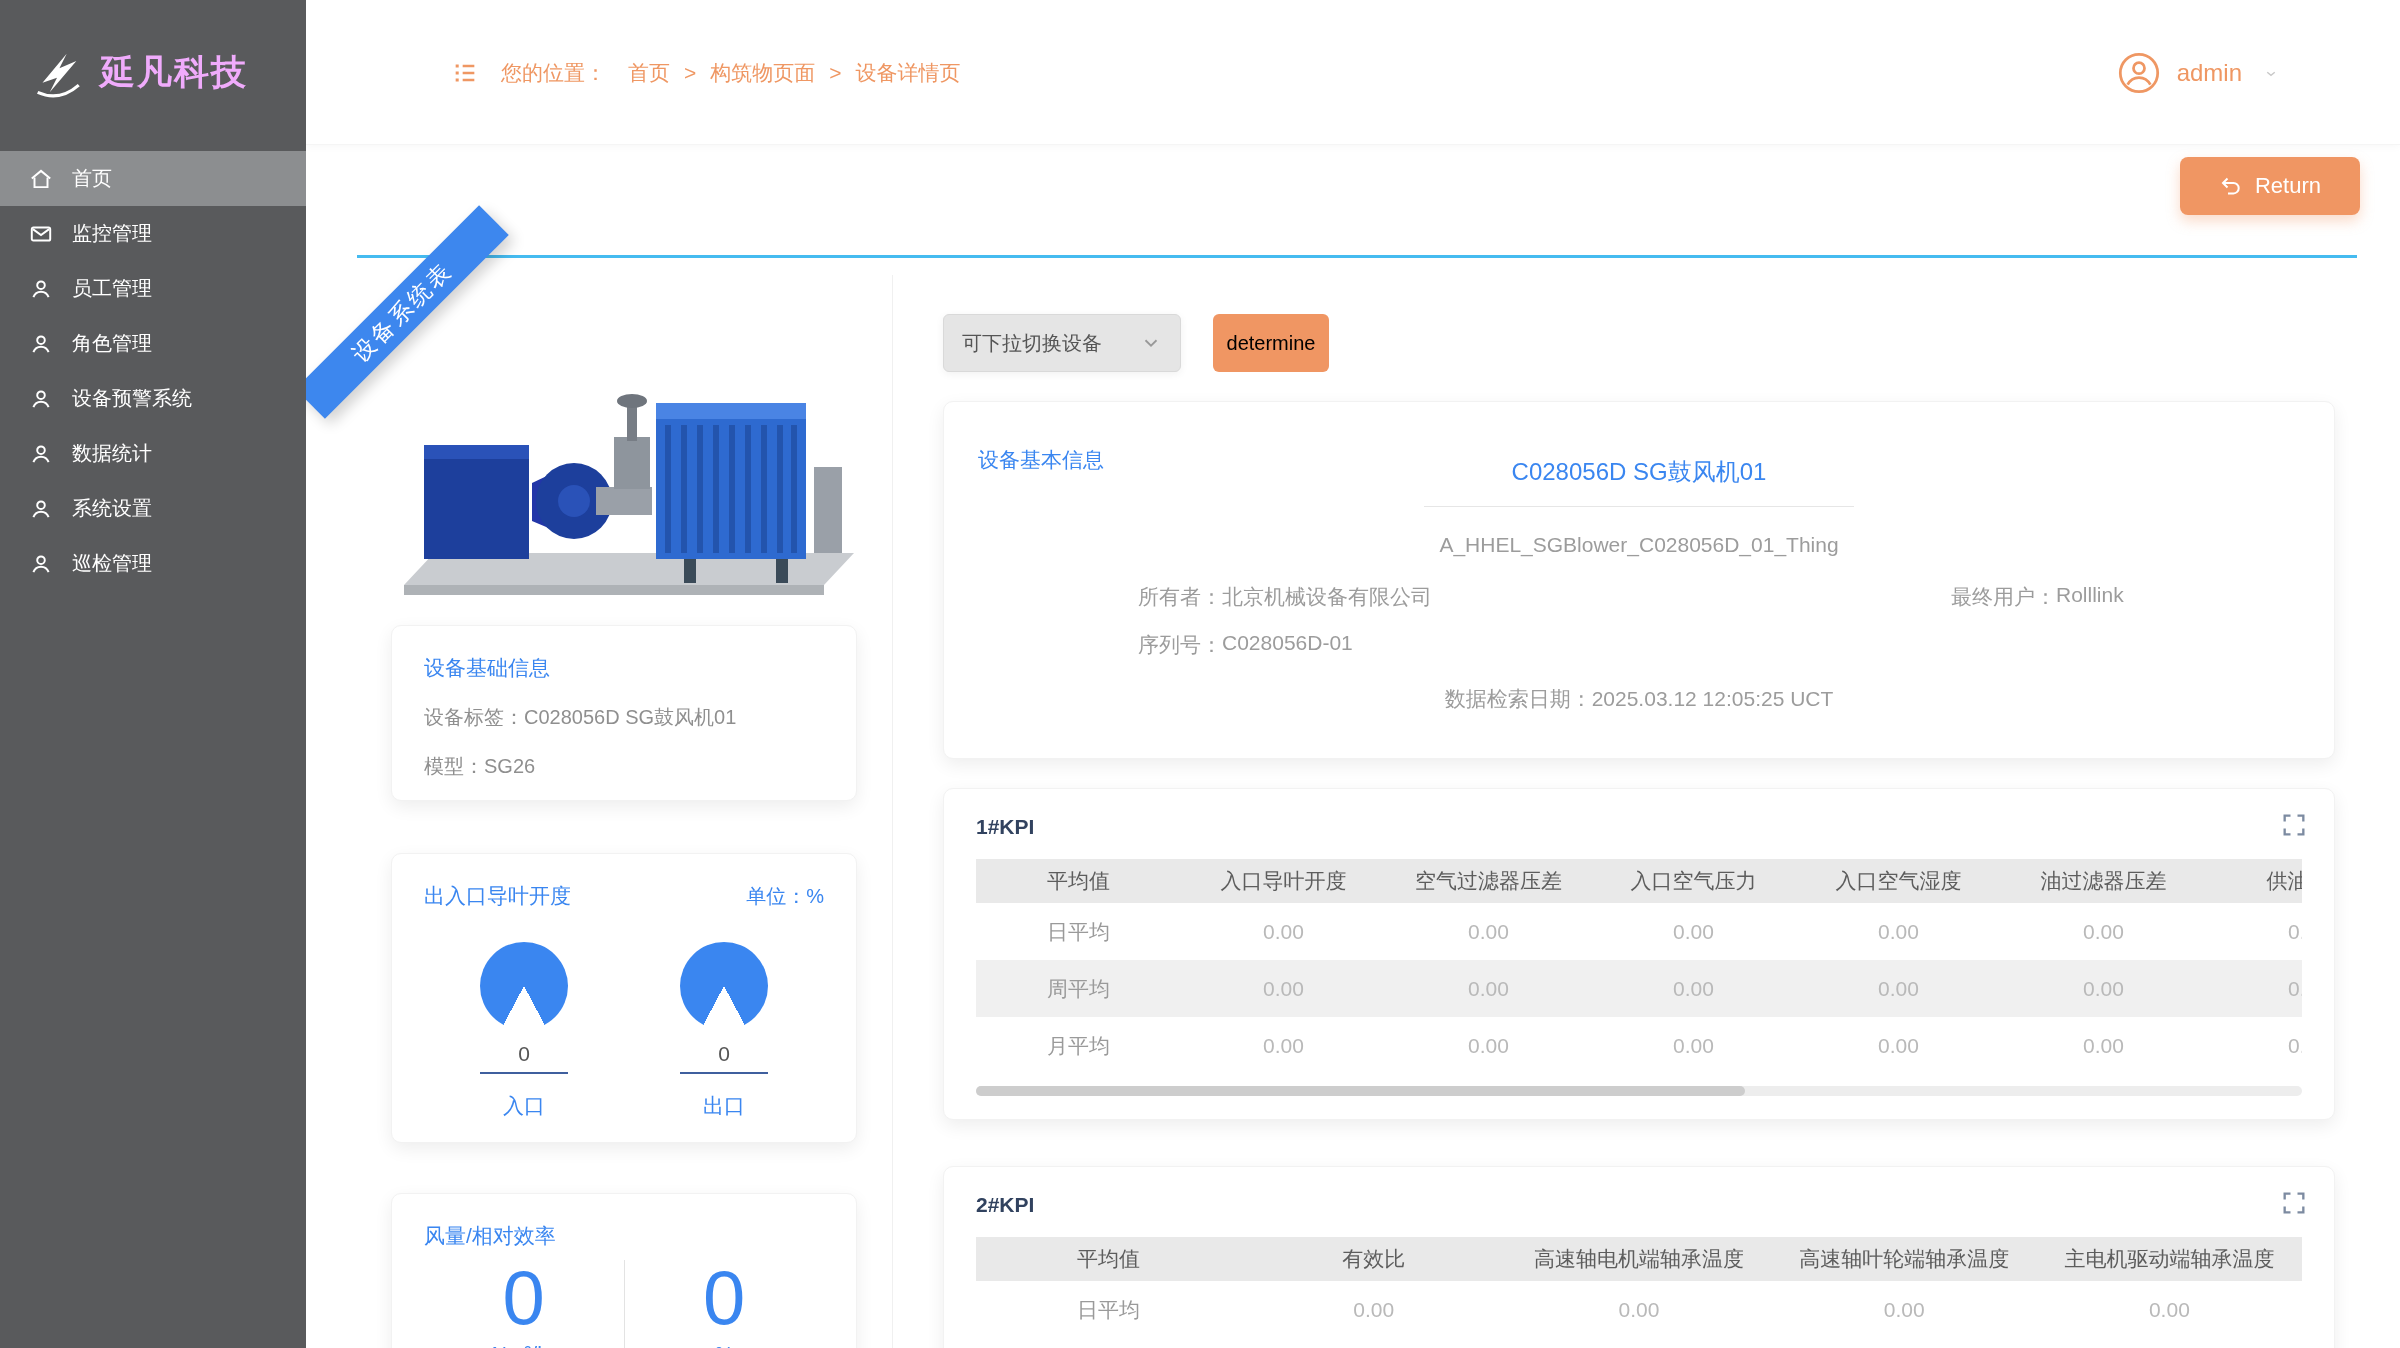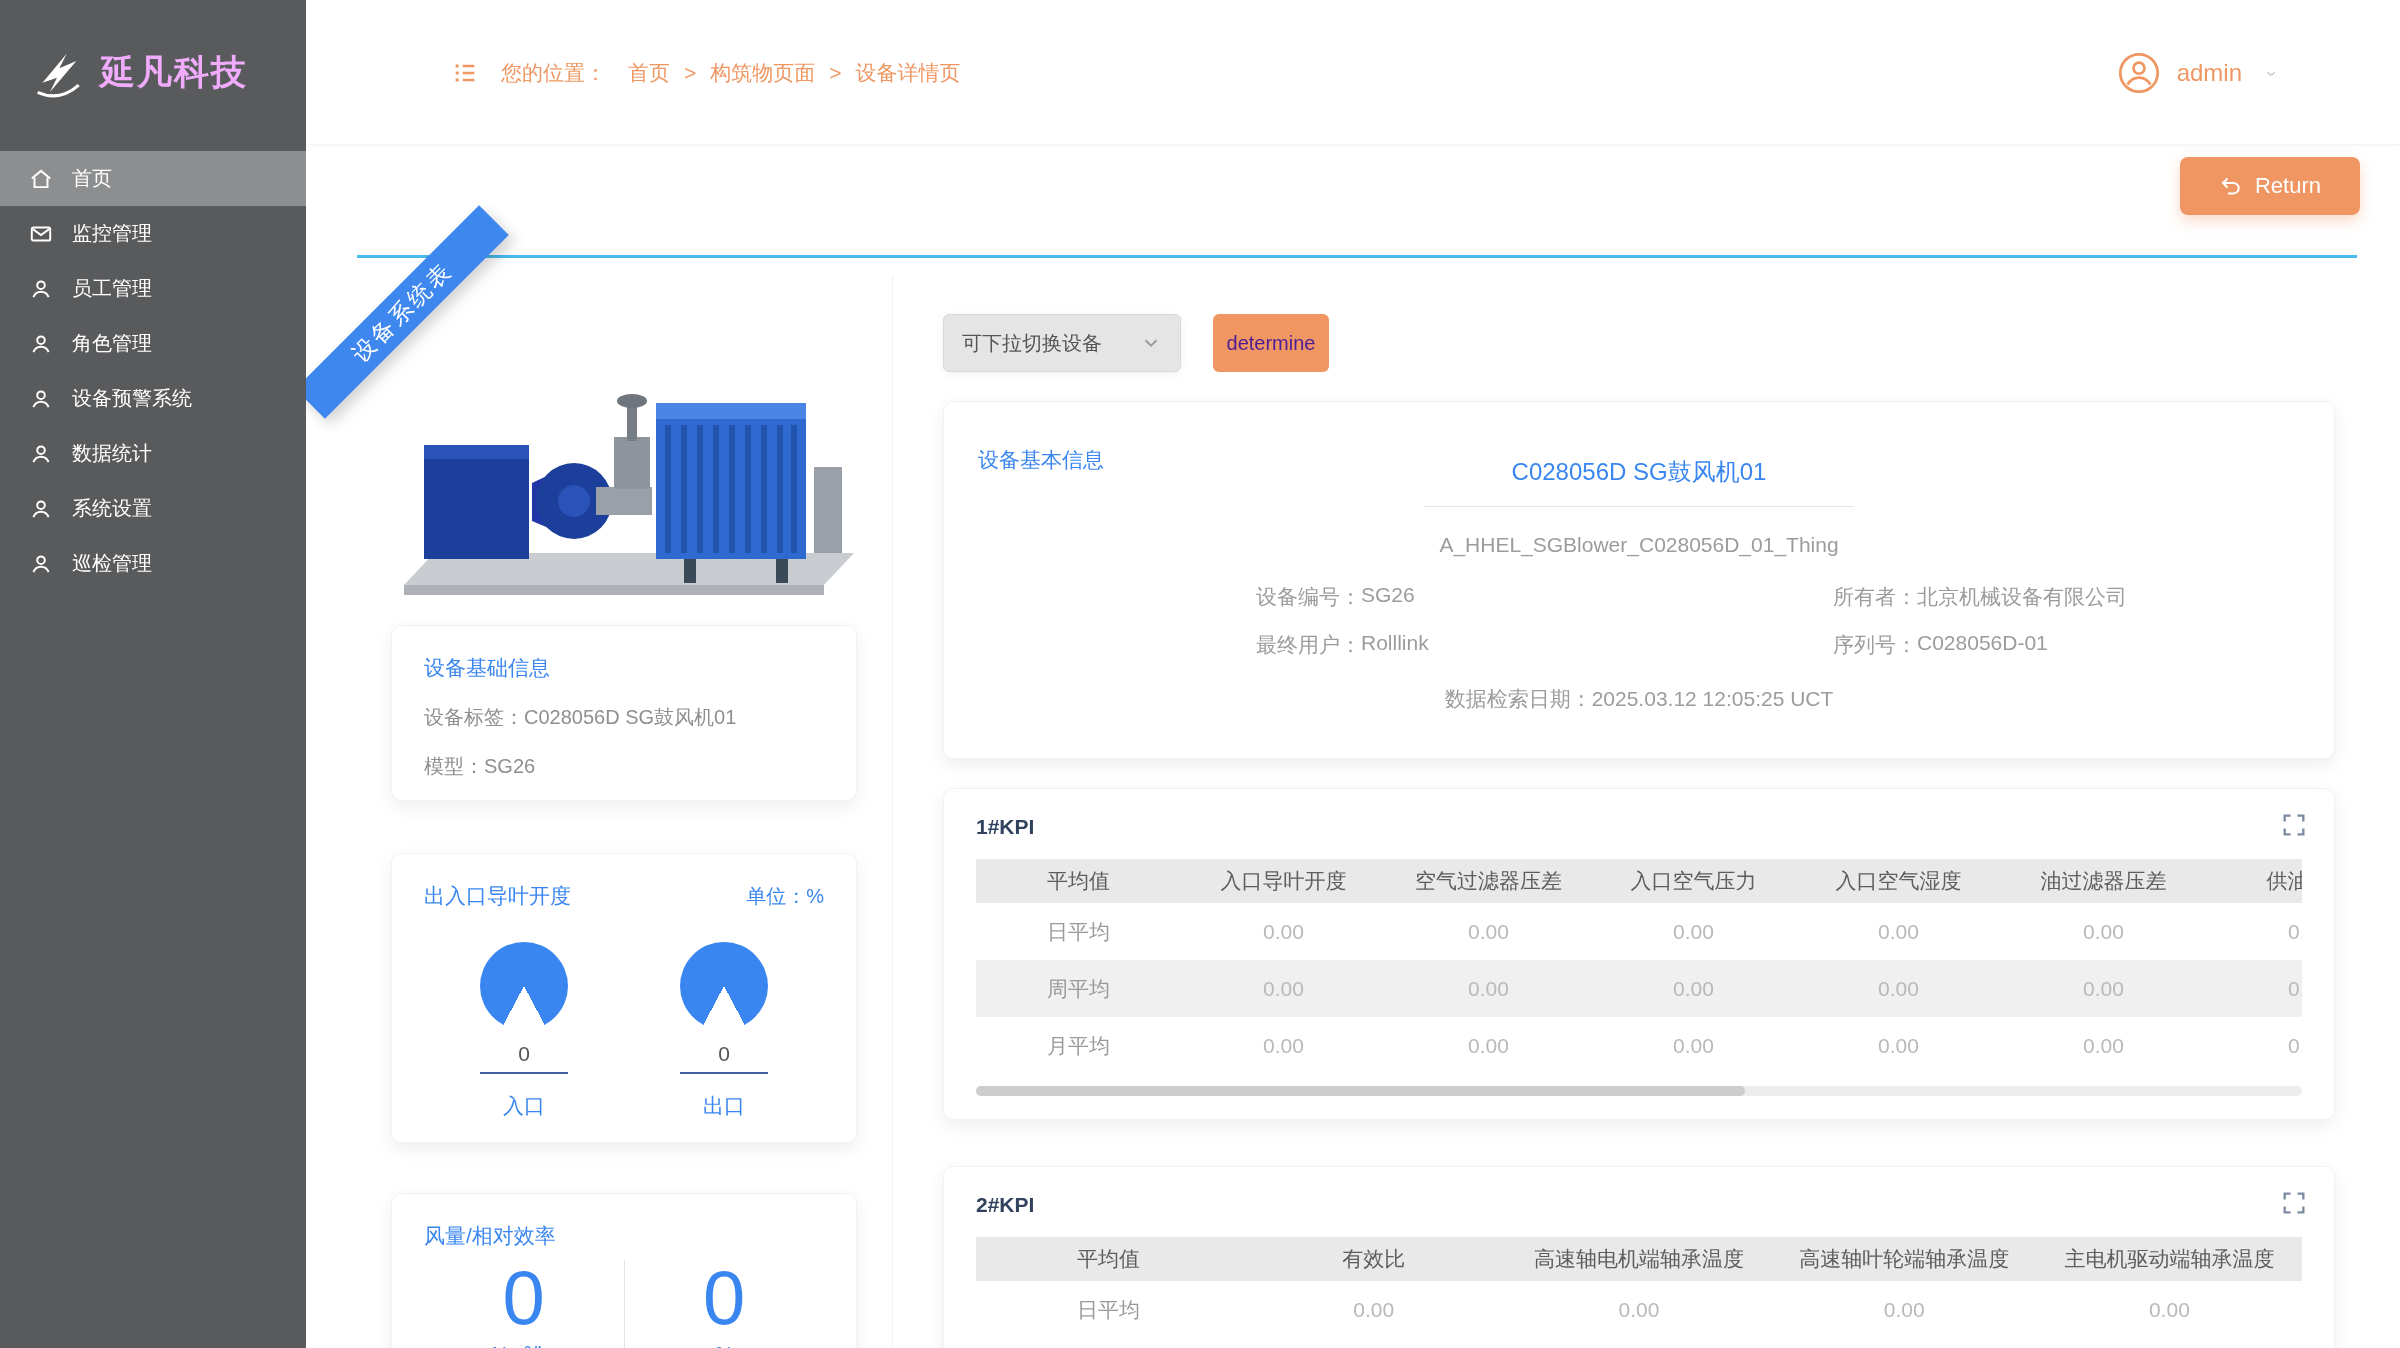--- a/index.html
+++ b/index.html
@@ -68,21 +68,21 @@
   .metric-divider { width:1px; height:104px; background:#e3e3e3; }
 
   
   .right-col { position:absolute; left:637px; width:1392px; top:0; height:100%; }
   .controls { position:absolute; top:169px; left:0; right:0; height:58px; display:flex; align-items:center; z-index:2; }
   .select { width:238px; height:58px; border:1px solid #d9d9d9; border-radius:6px; background:#e5e5e5; display:flex;
             align-items:center; justify-content:space-between; padding:0 18px; font-size:20px; color:#555;
             cursor:pointer; box-shadow:0 2px 8px rgba(0,0,0,.06); }
   .select .chev { width:22px; height:22px; color:#999; display:inline-flex; }
   .determine { margin-left:32px; width:116px; height:58px; background:#F09663; border:none; border-radius:6px;
-               color:#4c1d95; font-size:20px; cursor:pointer; }
+               color:#000000; font-size:20px; cursor:pointer; }
   .tabs { display:flex; margin-left:44px; height:58px; align-items:center; }
   .tab { position:relative; padding:0 27px; font-size:21px; color:#3c3c3c; cursor:pointer; white-space:nowrap; }
   .tab.active { color:#3A86F0; }
   .tab.active::after { content:""; position:absolute; left:16px; right:16px; bottom:-22px; height:4px;
                        background:#3A86F0; border-radius:2px; }
 
   .card-device { position:absolute; top:256px; left:0; right:0; height:358px; }
   .sec-title { position:absolute; left:34px; top:44px; color:#3A86F0; font-size:21px; }
   .dev-center { text-align:center; padding-top:54px; }
   .dev-name { display:inline-block; color:#3A86F0; font-size:24px; padding:0 88px 18px; border-bottom:1px solid #e6e6e6; }
@@ -337,24 +337,20 @@
       <button class="determine">determine</button>
     </div>
 
     <div class="card card-device">
       <div class="sec-title">设备基本信息</div>
       <div class="dev-center">
         <span class="dev-name">C028056D SG鼓风机01</span>
       </div>
       <div class="thing">A_HHEL_SGBlower_C028056D_01_Thing</div>
       <div class="fields">
-        <div class="field f-left">
-          <span class="lbl">设备编号：</span>
-          <span class="val">SG26</span>
-        </div>
         <div class="field f-right">
           <span class="lbl">所有者：</span>
           <span class="val">北京机械设备有限公司</span>
         </div>
         <div class="field f-left">
           <span class="lbl">最终用户：</span>
           <span class="val">Rolllink</span>
         </div>
         <div class="field f-right">
           <span class="lbl">序列号：</span>

